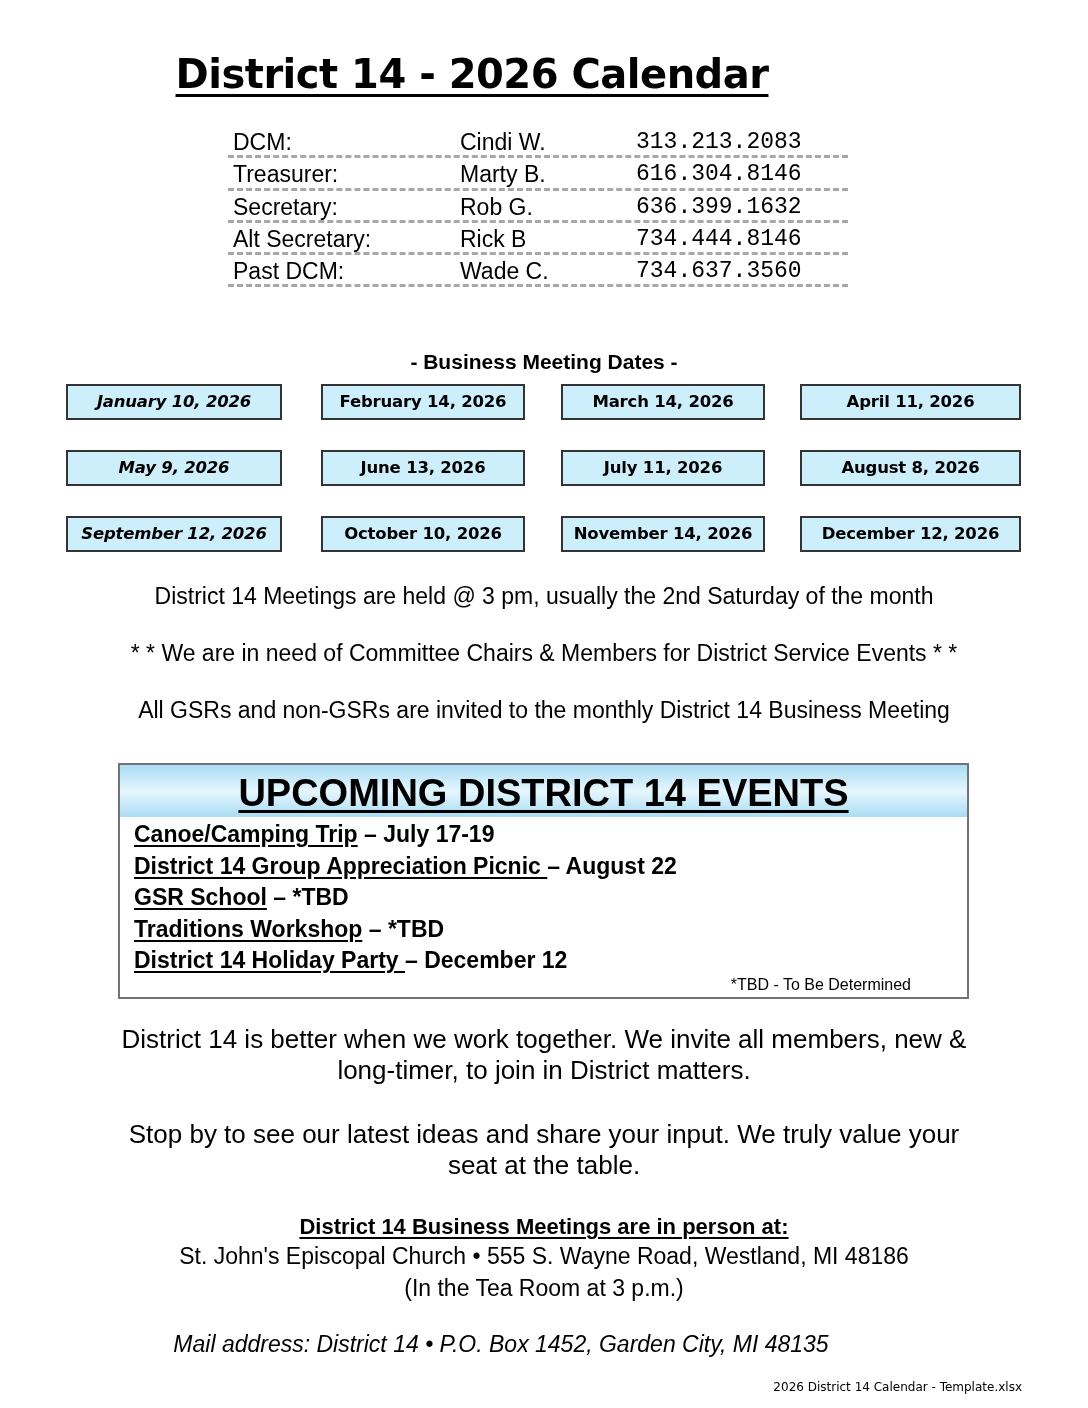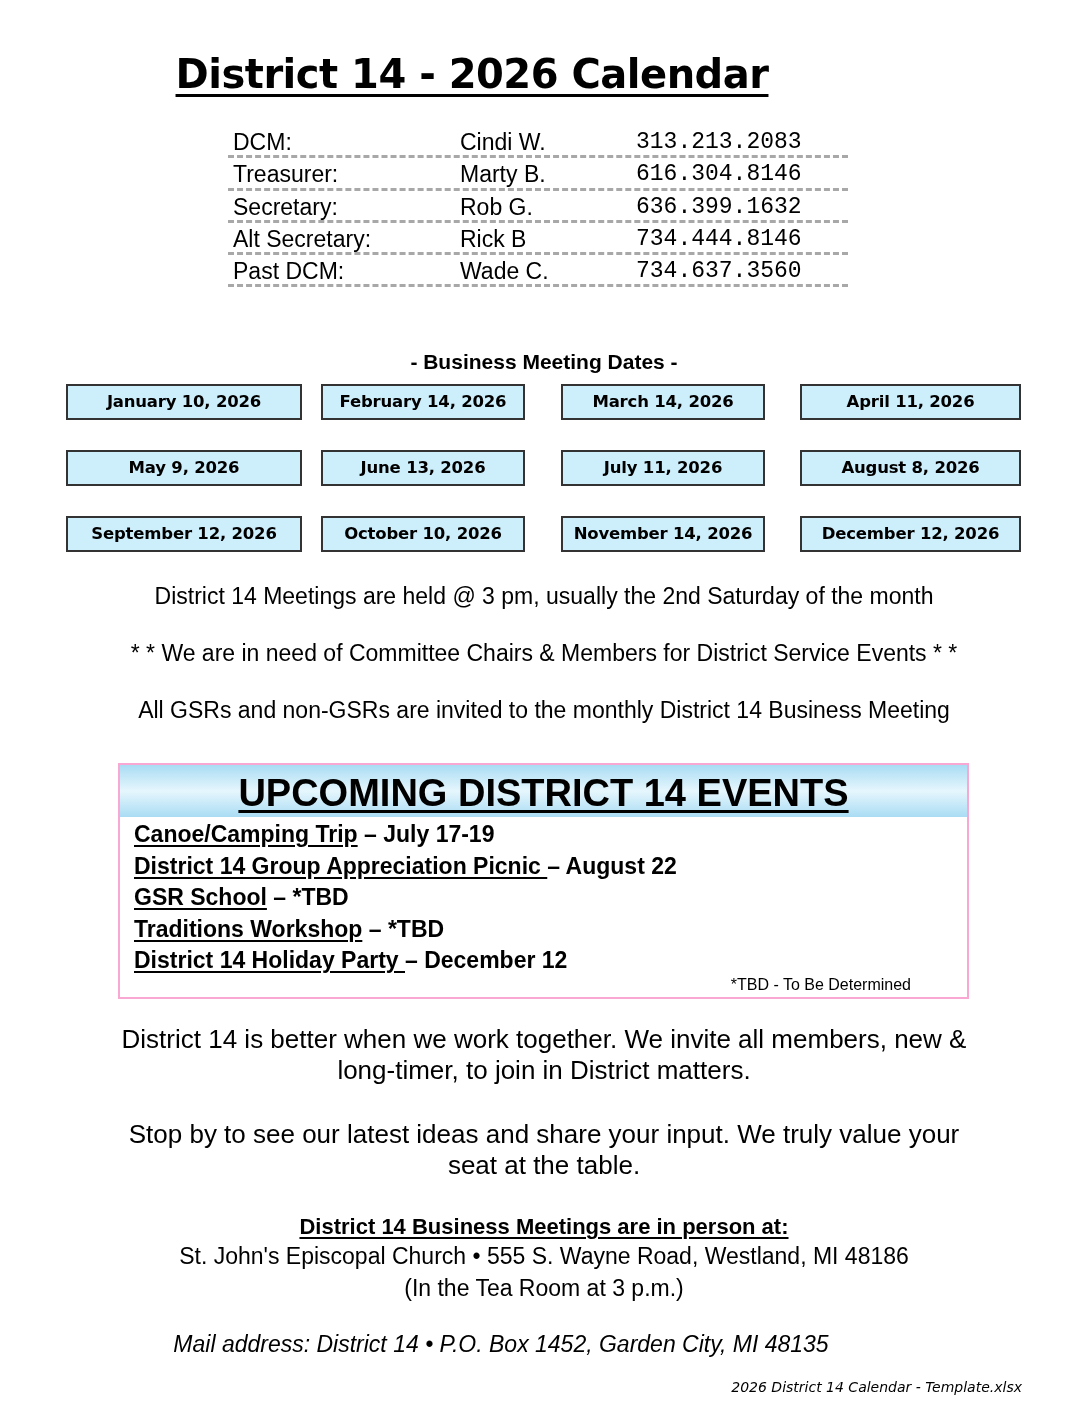--- a/index.html
+++ b/index.html
@@ -66,39 +66,39 @@
       border: 2px solid #333;
       box-sizing: border-box;
       text-align: center;
       font-family: "DejaVu Sans", sans-serif;
       font-weight: bold;
       font-size: 16.5px;
       line-height: 32px;
       white-space: nowrap;
       letter-spacing: -0.2px;
     }
-    .c1 { left: 66px; width: 236px; }
+    .c1 { left: 66px; width: 216px; font-style: italic; }
     .c2 { left: 321px; width: 204px; }
     .c3 { left: 561px; width: 204px; }
     .c4 { left: 800px; width: 221px; }
     .r1 { top: 384px; }
     .r2 { top: 450px; }
     .r3 { top: 516px; }
 
     .info-line {
       left: 0; width: 1088px;
       text-align: center;
       font-size: 23px;
       line-height: 30px;
     }
 
     
     .events-box {
       left: 118px; top: 763px; width: 851px; height: 236px;
-      border: 2px solid #f9a8d4;
+      border: 2px solid #737373;
       box-sizing: border-box;
       background: #fff;
     }
     .events-banner {
       position: absolute;
       left: 0; top: 0; right: 0; height: 52px;
       background: linear-gradient(to bottom, #a9dcf4 0%, #e6f6fd 50%, #a9dcf4 100%);
       text-align: center;
       font-weight: bold;
       font-size: 38px;
@@ -157,23 +157,22 @@
     .mail-line {
       left: 9px; width: 984px; top: 1329px;
       text-align: center;
       font-style: italic;
       font-size: 23px;
       line-height: 31px;
     }
     .footer-file {
       right: 66px; top: 1378px;
       font-family: "DejaVu Sans", sans-serif;
-      font-size: 14px;
+      font-size: 12px;
       line-height: 18px;
-      font-style: italic;
     }
   </style>
 </head>
 <body>
 
 <div class="abs title">
   <span>District 14 - 2026 Calendar</span>
 </div>
 
 <div class="abs officers">

